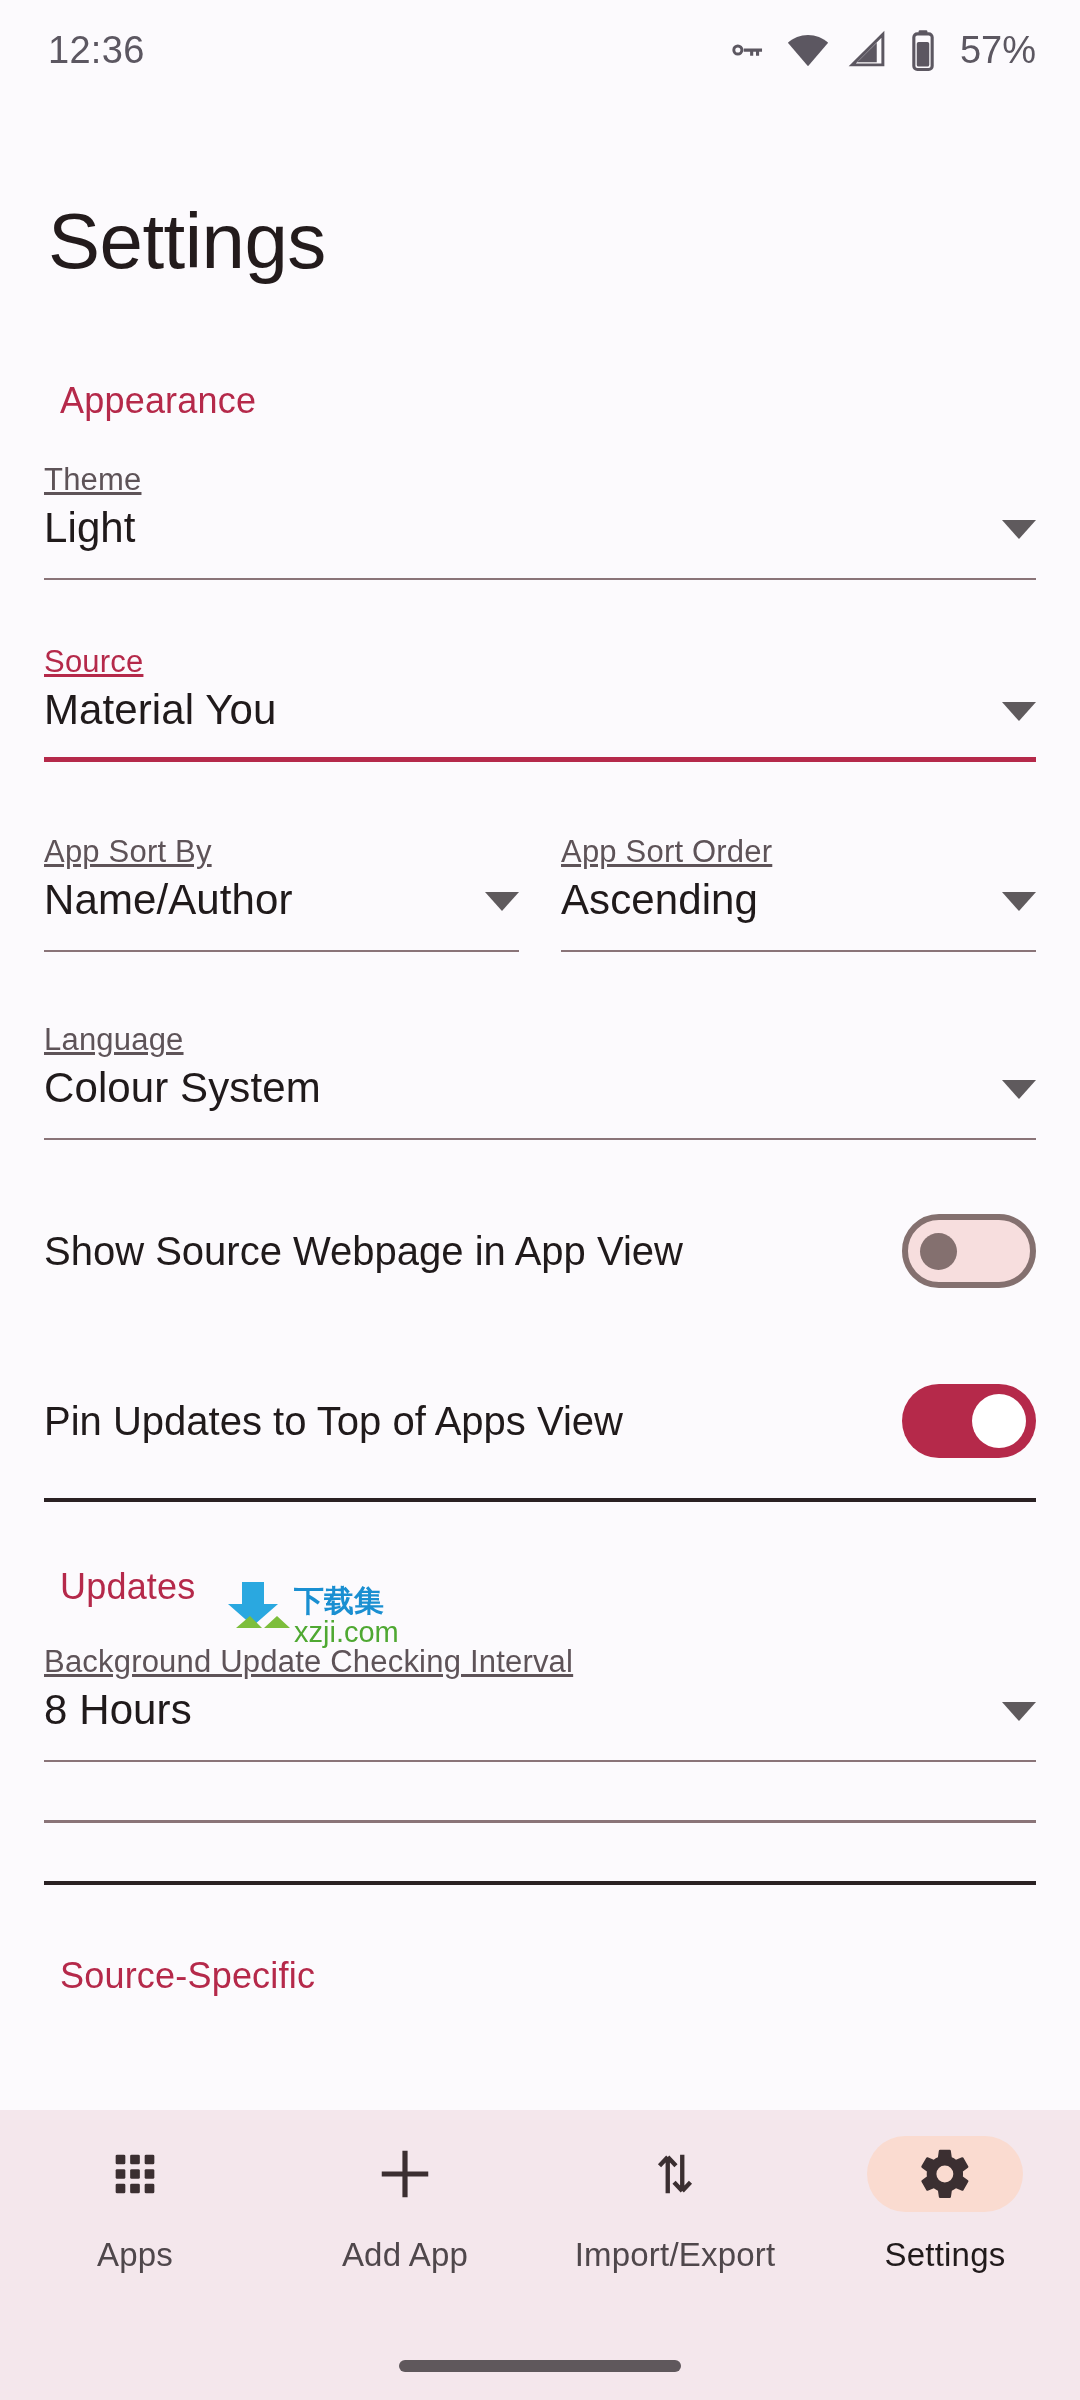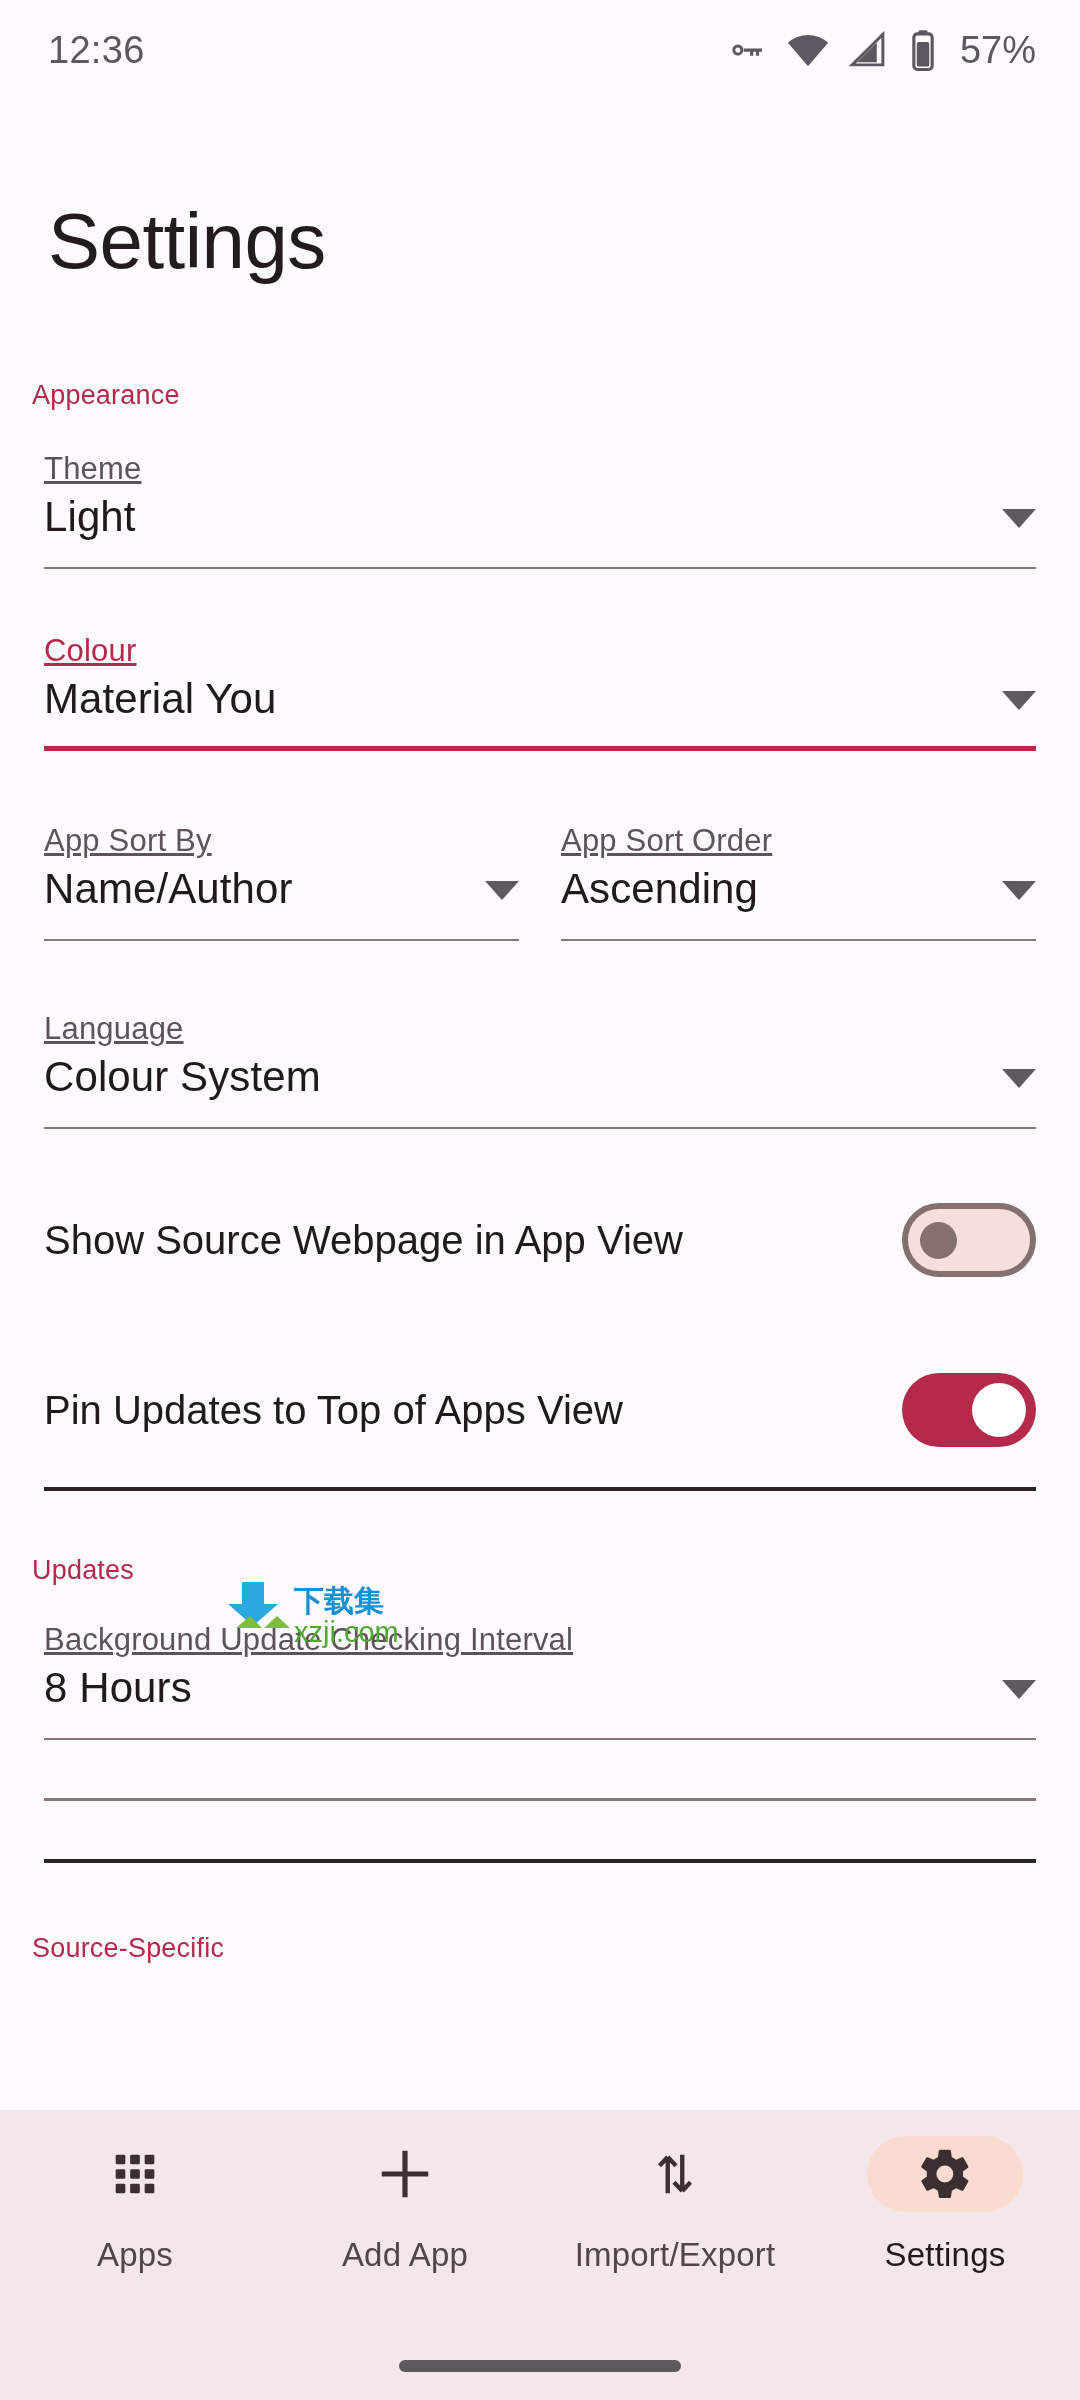--- a/index.html
+++ b/index.html
@@ -26,22 +26,22 @@
   
   .page-title {
     position:absolute; top:196px; left:48px;
     font-size:78px; font-weight:400; color:#231B1C; letter-spacing:-.5px;
   }
 
   
   .content { position:absolute; top:380px; left:0; width:1080px; height:1730px; }
 
   .section-head {
-    font-size:27px; color:#B5294A; letter-spacing:.2px;
-    margin-left:32px;
+    font-size:36px; color:#B5294A; letter-spacing:.2px;
+    margin-left:60px;
   }
 
   .field { position:relative; margin:0 44px; }
   .field-label {
     font-size:31px; color:#5E5358; letter-spacing:.2px; display:block;text-decoration:underline;
   }
   .field-label.accent { color:#B5294A; }
   .field-value {
     font-size:42px; color:#201A1B; letter-spacing:.1px; display:block;
   }
@@ -156,21 +156,21 @@
     <div class="section-head">Appearance</div>
 
     <div class="field" style="margin-top:40px; height:118px;">
       <span class="field-label">Theme</span>
       <span class="field-value" style="margin-top:6px;">Light</span>
       <span class="caret" style="top:58px;"></span>
       <span class="field-underline"></span>
     </div>
 
     <div class="field" style="margin-top:64px; height:118px;">
-      <span class="field-label accent">Colour</span>
+      <span class="field-label accent">Source</span>
       <span class="field-value" style="margin-top:6px;">Material You</span>
       <span class="caret" style="top:58px;"></span>
       <span class="field-underline focused"></span>
     </div>
 
     <div style="display:flex; gap:42px; margin:72px 44px 0;">
       <div class="field" style="flex:1; margin:0; height:118px;">
         <span class="field-label">App Sort By</span>
         <span class="field-value" style="margin-top:6px;">Name/Author</span>
         <span class="caret" style="top:58px;"></span>

